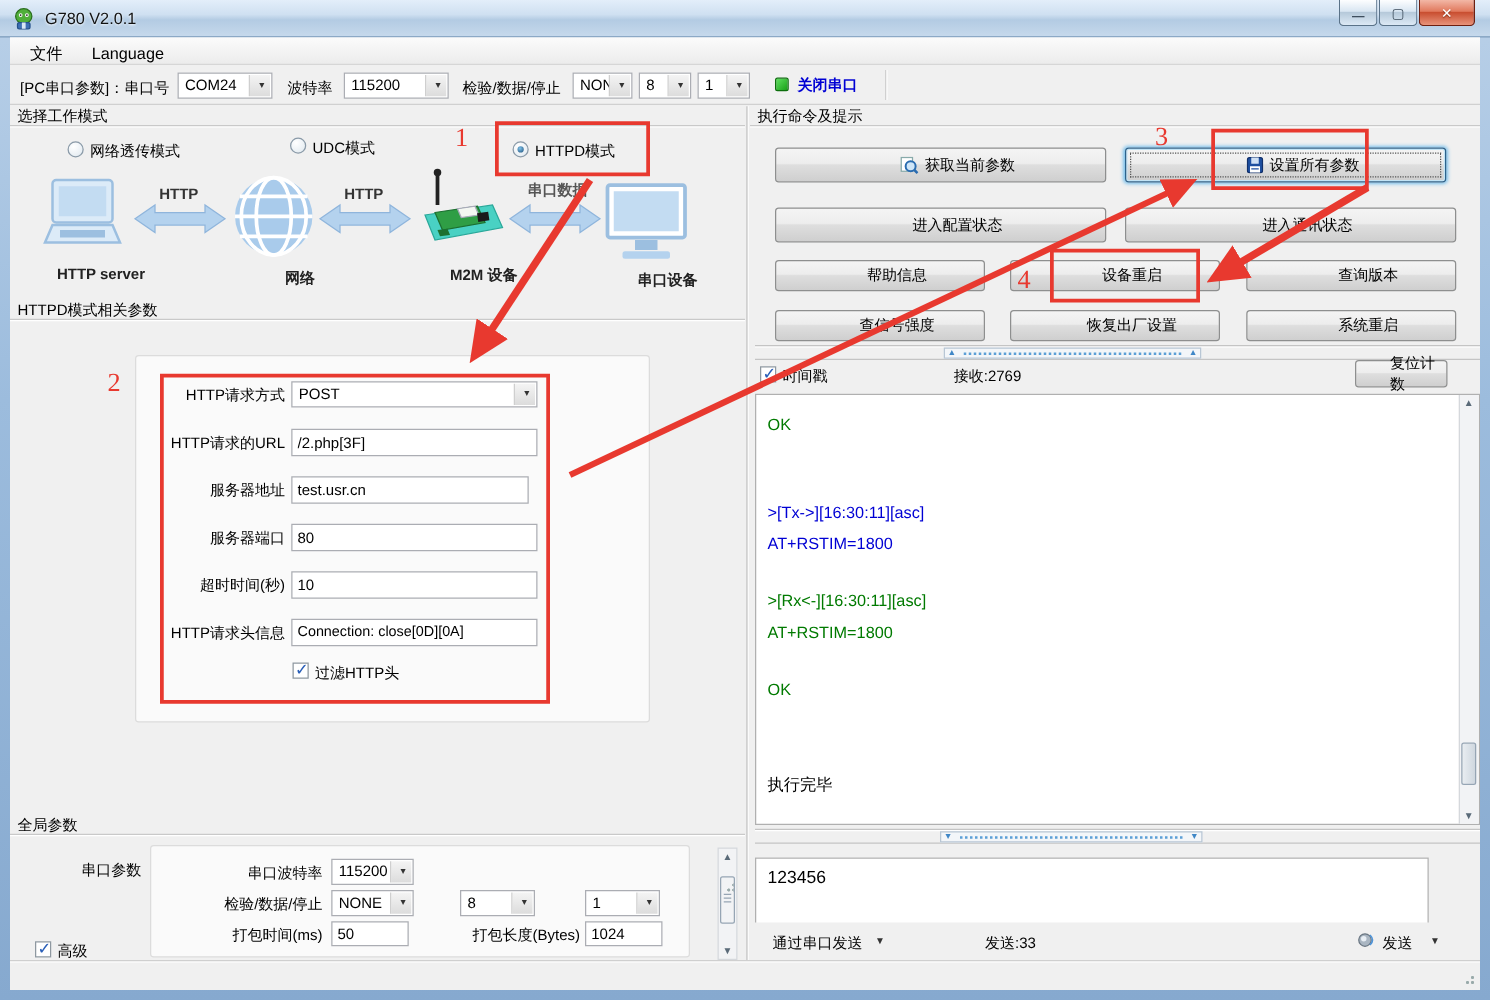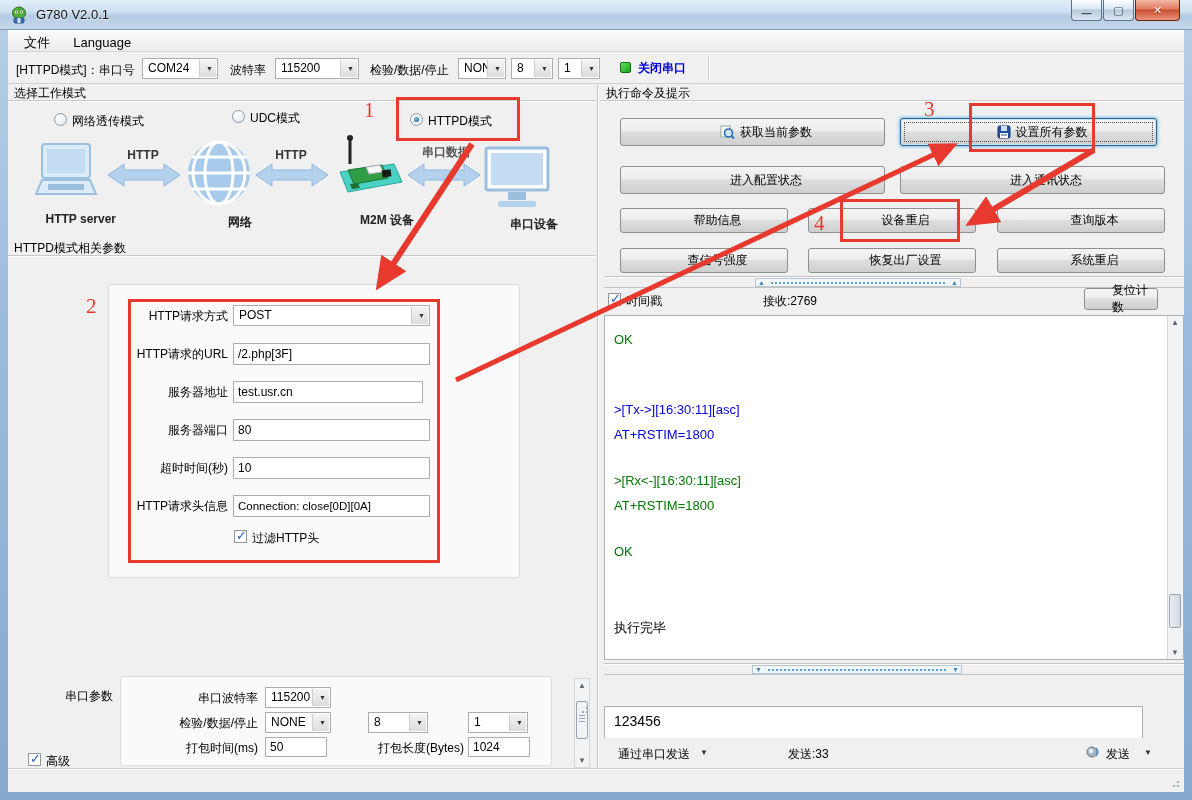--- a/index.html
+++ b/index.html
@@ -126,21 +126,21 @@
   </div>
 
   <div class="client">
 
     <div class="menubar">
       <span class="menuitem" style="margin-left:6px;">文件</span>
       <span class="menuitem">Language</span>
     </div>
 
     <div class="toolbar">
-      <span class="tlabel" style="left:8px;">[HTTPD模式]：串口号</span>
+      <span class="tlabel" style="left:8px;">[PC串口参数]：串口号</span>
       <div class="combo" style="left:134px; top:6px; width:76px;">
         <span>COM24</span><span class="arr">▼</span>
       </div>
       <span class="tlabel" style="left:222px;">波特率</span>
       <div class="combo" style="left:267px; top:6px; width:84px;">
         <span>115200</span><span class="arr">▼</span>
       </div>
       <span class="tlabel" style="left:362px;">检验/数据/停止</span>
       <div class="combo" style="left:450px; top:6px; width:48px;">
         <span>NONI</span><span class="arr">▼</span>
@@ -238,20 +238,21 @@
 
     <span class="flabel" style="left:58px; top:430px; width:162px;">超时时间(秒)</span>
     <input class="tinput" style="left: 225px; top: 427px; width: 197px;" value="10">
 
     <span class="flabel" style="left:58px; top:468px; width:162px;">HTTP请求头信息</span>
     <input class="tinput" style="left: 225px; top: 465px; width: 197px; font-size: 11.5px;" value="Connection: close[0D][0A]">
 
     <div class="cbx checked" style="left:226px; top:500px;"></div>
     <span class="rlabel" style="left:244px; top:500px;">过滤HTTP头</span>
 
+    <div class="sechdr" style="left:0; top:622px; width:588px;">全局参数</div>
     <span class="flabel" style="left:20px; top:658px; width:85px;">串口参数</span>
     <div class="grpbox" style="left:112px; top:646px; width:432px; height:90px;"></div>
 
     <span class="flabel" style="left:130px; top:660px; width:120px;">串口波特率</span>
     <div class="combo" style="left:257px; top:657px; width:66px;">
       <span>115200</span><span class="arr">▼</span>
     </div>
 
     <span class="flabel" style="left:130px; top:685px; width:120px;">检验/数据/停止</span>
     <div class="combo" style="left:257px; top:682px; width:66px;">
@@ -351,21 +352,21 @@
     </div>
 
     <div class="splitter" style="left:596px; top:633px; width:580px;">
       <div class="split-grip" style="left:148px; width:210px;">
         <span class="tri">▼</span>
           <span class="dots"></span>
           <span class="tri">▼</span>
       </div>
     </div>
 
-    <div class="logbox" style="left:596px; top:676px; width:539px; height:60px;">
+    <div class="logbox" style="left:596px; top:656px; width:539px; height:60px;">
       <div class="logline c-black" style="top:6px; font-size:14px;">123456</div>
     </div>
     <div style="position:absolute; left:596px; top:708px; width:580px; height:30px; background:#f0f0f0;">
       <span class="rlabel" style="left:14px; top:8px;">通过串口发送</span>
       <span style="position:absolute; left:96px; top:10px; font-size:8px; color:#333;">▼</span>
       <span class="rlabel" style="left:184px; top:8px;">发送:33</span>
       <svg style="position:absolute; left:482px; top:7px;" width="14" height="14" viewBox="0 0 14 14">
         <circle cx="6" cy="7" r="5" fill="#aab6c2" stroke="#6a7682"></circle>
         <circle cx="5" cy="6" r="2.2" fill="#e8eef4"></circle>
         <path d="M10 3 q4 4 0 8" fill="none" stroke="#4f94d8" stroke-width="1.3"></path>

